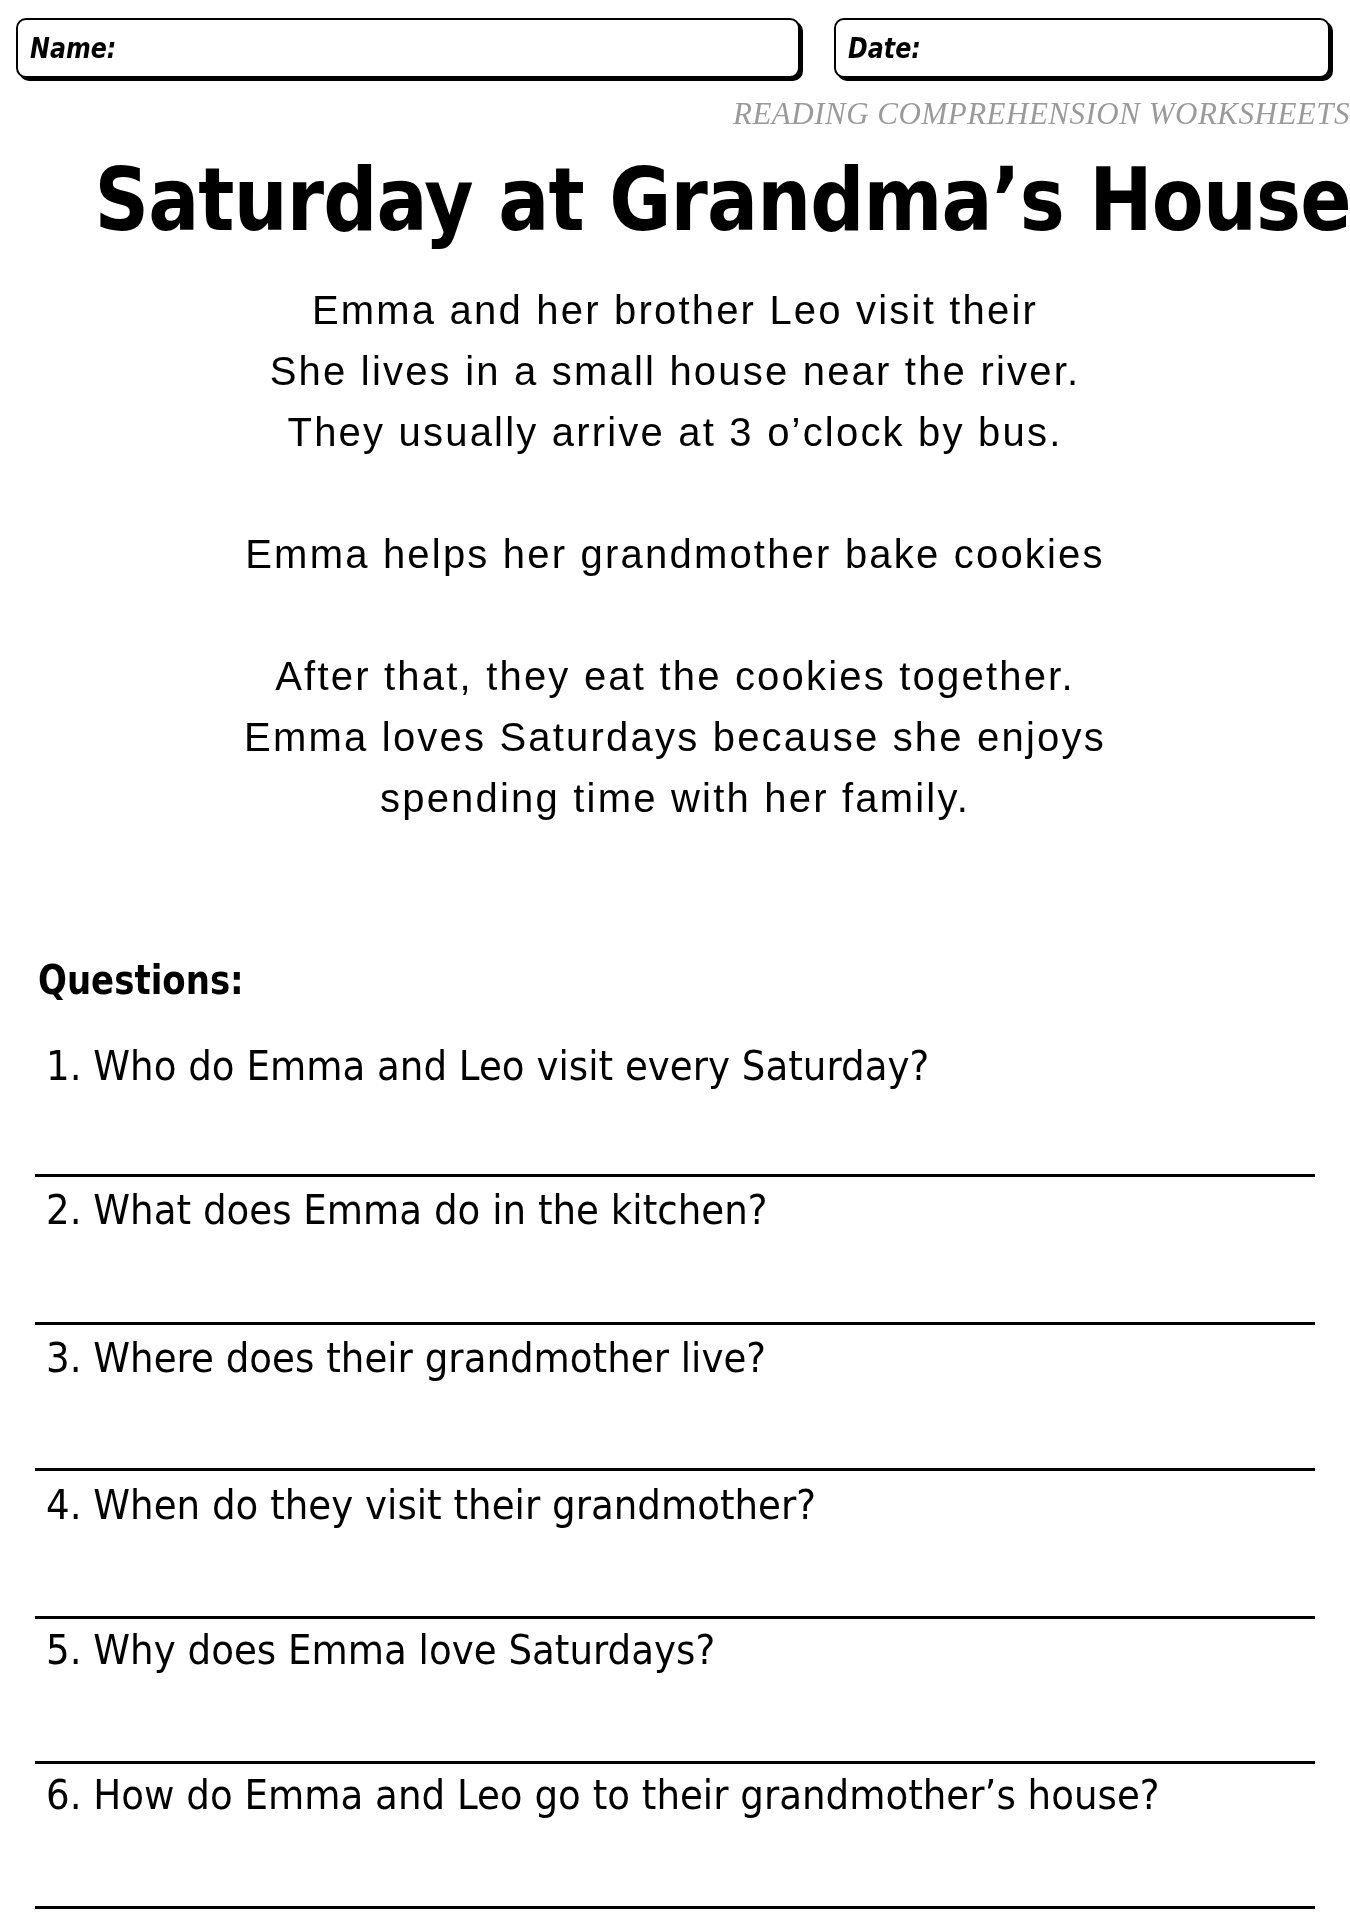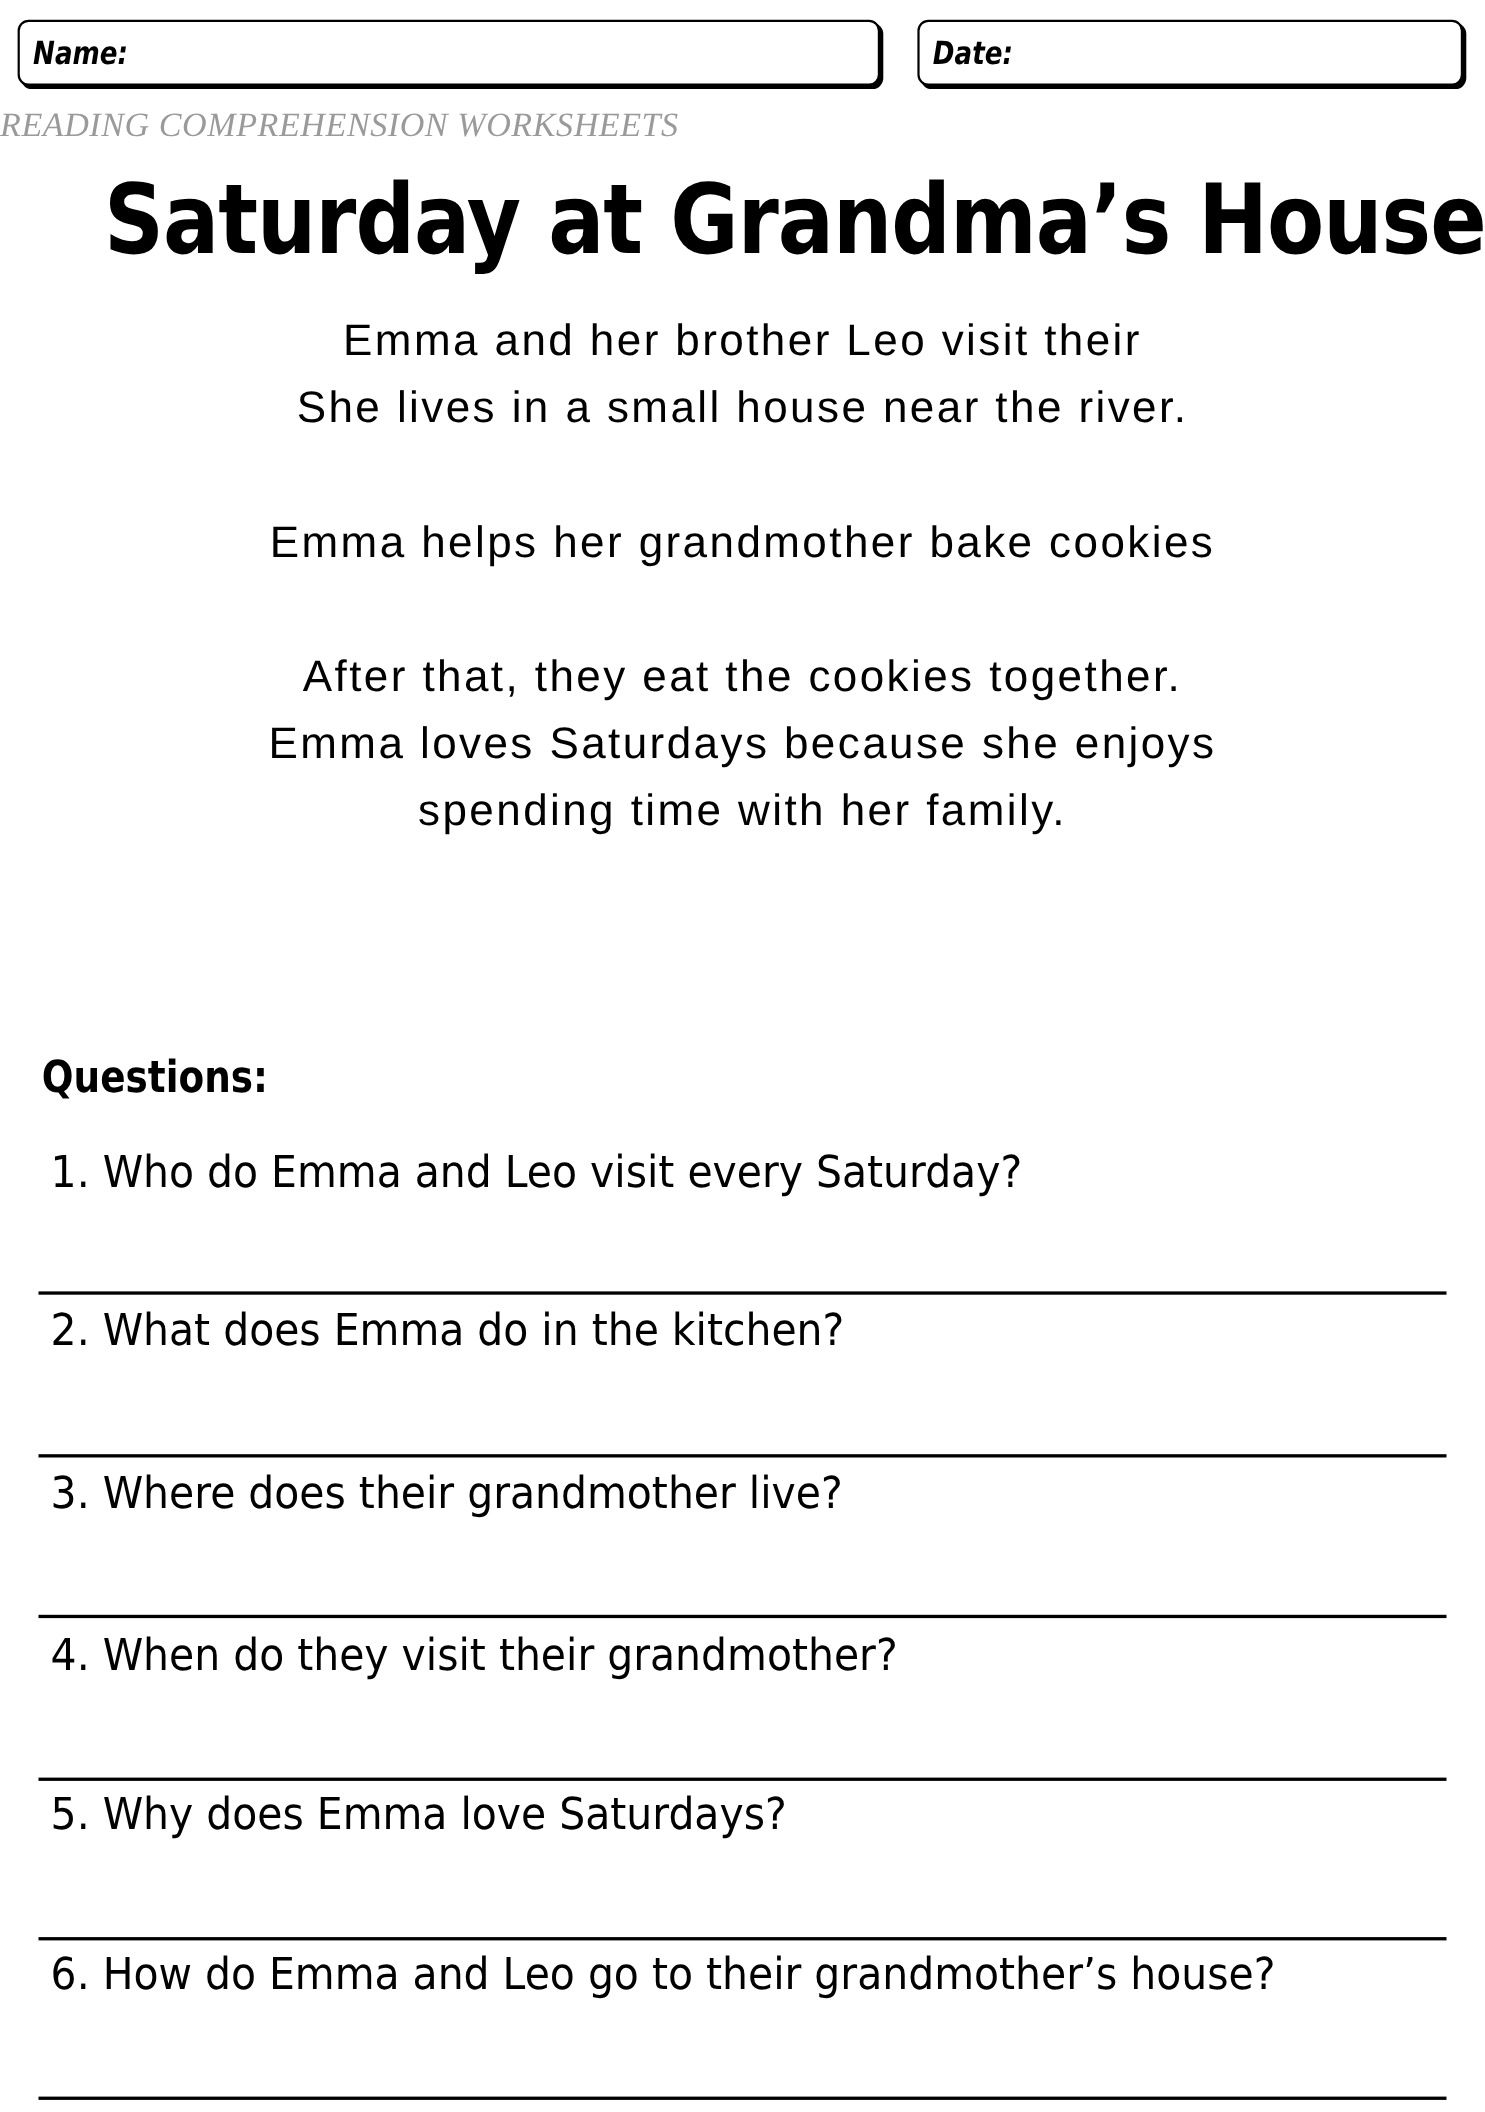--- a/index.html
+++ b/index.html
@@ -54,21 +54,21 @@
       font-family: "DejaVu Sans", sans-serif;
       font-size: 26px;
     }
     #date-box .field-input { left: 96px; }
 
     #series-label {
       position: absolute;
       left: 0;
       width: 1350px;
       top: 96px;
-      text-align: left;
+      text-align: right;
       font-family: "Liberation Serif", serif;
       font-style: italic;
       font-size: 31px;
       line-height: 36px;
       color: #9a9a9a;
       letter-spacing: 0.5px;
       white-space: nowrap;
     }
 
     #title {
@@ -156,20 +156,21 @@
   <input class="field-input" type="text" value="" style="">
 </div>
 
 <div id="series-label">READING COMPREHENSION WORKSHEETS</div>
 <h1 id="title" style="margin:0;">Saturday at Grandma’s House</h1>
 
 <div id="passage">
   <p class="passage-para">
     <span class="passage-line">Emma and her brother Leo visit their</span>
     <span class="passage-line">She lives in a small house near the river.</span>
+    <span class="passage-line">They usually arrive at 3 o’clock by bus.</span>
   </p>
   <p class="passage-para">
     <span class="passage-line">Emma helps her grandmother bake cookies</span>
   </p>
   <p class="passage-para">
     <span class="passage-line">After that, they eat the cookies together.</span>
     <span class="passage-line">Emma loves Saturdays because she enjoys</span>
     <span class="passage-line">spending time with her family.</span>
   </p>
 </div>

